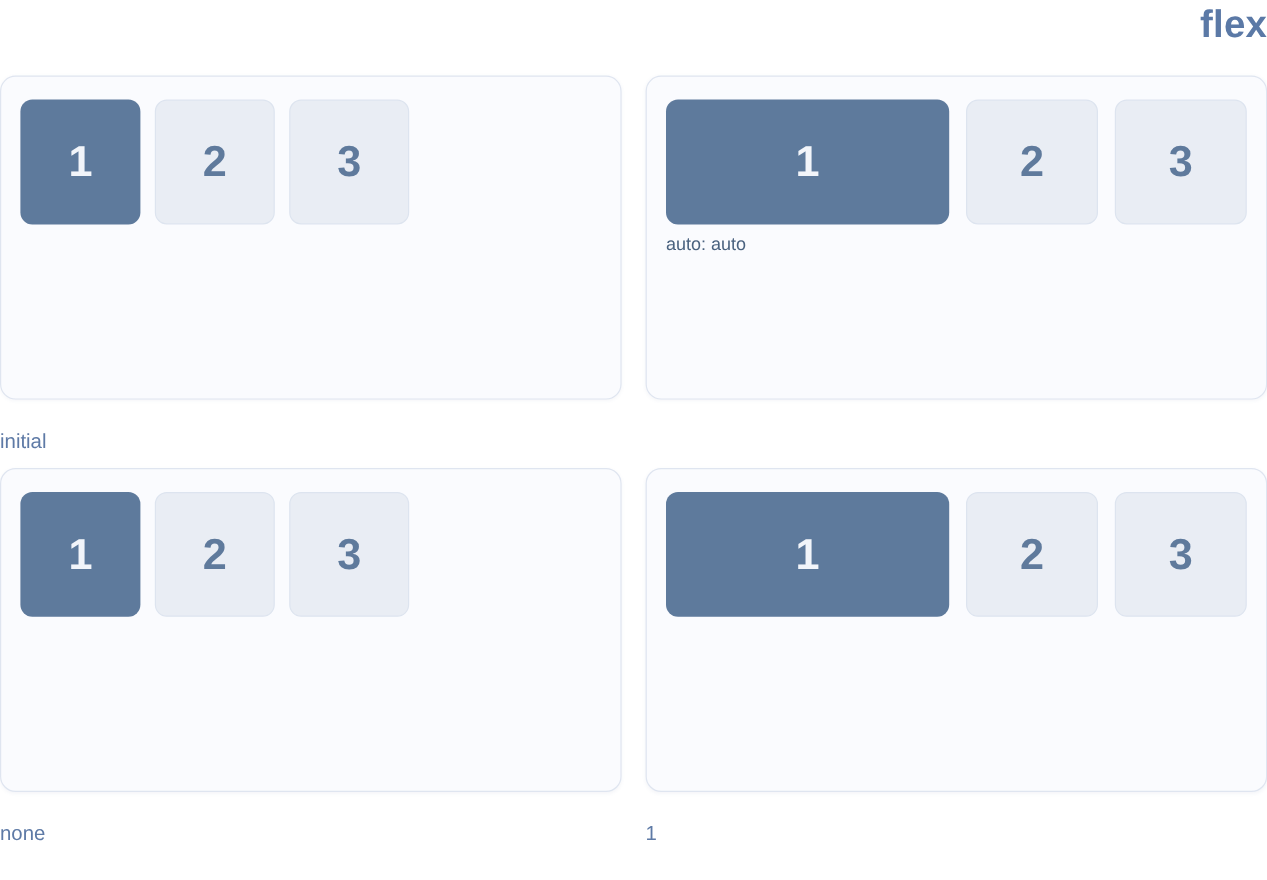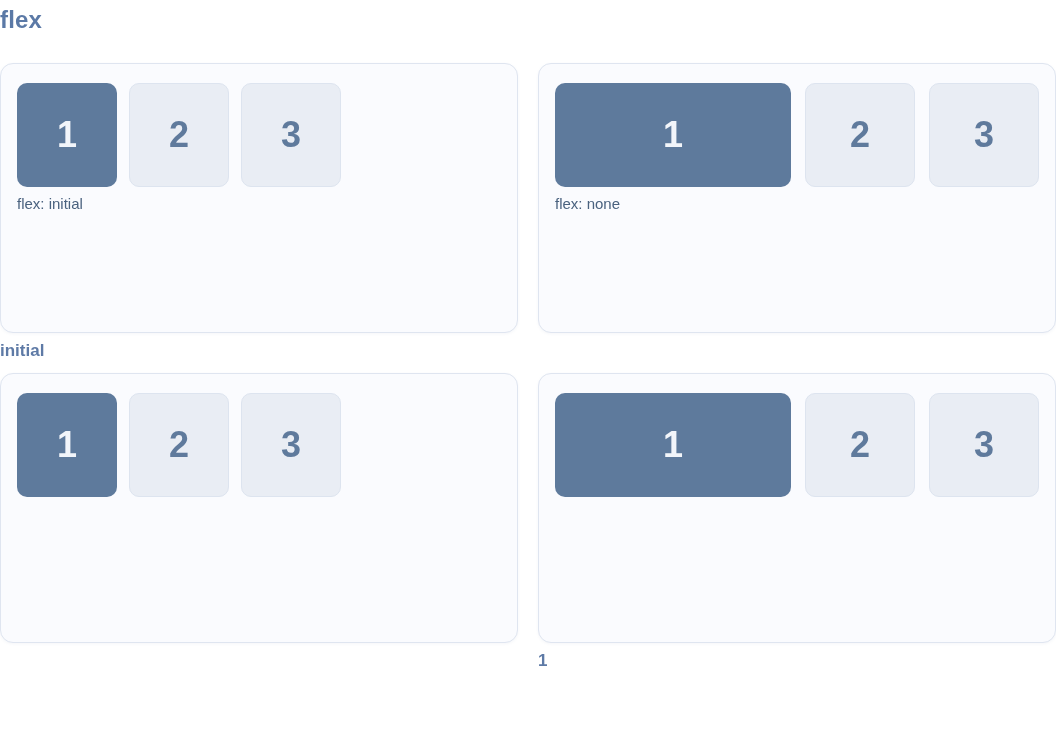--- a/index.html
+++ b/index.html
@@ -12,22 +12,22 @@
     width: 1056px;
     height: 733px;
     overflow: hidden;
     box-sizing: border-box;
   }
   .page-title {
     margin: 0;
     padding-top: 2px;
     height: 36px;
     line-height: 36px;
-    text-align: left;
-    font-size: 24px;
+    text-align: right;
+    font-size: 32px;
     font-weight: 700;
     letter-spacing: 0.2px;
     color: var(--title_color, #5b79a6);
   }
   .panels-grid {
     margin-top: 25px;
     display: grid;
     grid-template-columns: 1fr 1fr;
     column-gap: 20px;
     row-gap: 11px;
@@ -71,65 +71,65 @@
     color: var(--box_light_text, #5f7a9c);
   }
   .panel-cell.grow .flex-box.rest { flex: 0 0 110px; }
   .card-caption {
     margin-top: 8px;
     font-size: 15px;
     line-height: 18px;
     color: var(--caption_color, #4a627f);
   }
   .cell-label {
-    margin-top: 7px;
+    margin-top: 24px;
     font-size: 17px;
     line-height: 22px;
-    font-weight: 700;
+    font-weight: 400;
     color: var(--label_color, #5e7aa6);
   }
 </style>
 </head>
 <body>
 
 <h1 class="page-title">flex</h1>
 
 <div class="panels-grid">
 
   <div class="panel-cell">
     <div class="demo-card">
       <div class="box-row">
         <div class="flex-box first">1</div>
         <div class="flex-box rest">2</div>
         <div class="flex-box rest">3</div>
       </div>
-      <div class="card-caption">flex: initial</div>
     </div>
     <div class="cell-label">initial</div>
   </div>
 
   <div class="panel-cell grow">
     <div class="demo-card">
       <div class="box-row">
         <div class="flex-box first">1</div>
         <div class="flex-box rest">2</div>
         <div class="flex-box rest">3</div>
       </div>
-      <div class="card-caption">flex: none</div>
+      <div class="card-caption">auto: auto</div>
     </div>
   </div>
 
   <div class="panel-cell">
     <div class="demo-card">
       <div class="box-row">
         <div class="flex-box first">1</div>
         <div class="flex-box rest">2</div>
         <div class="flex-box rest">3</div>
       </div>
     </div>
+    <div class="cell-label">none</div>
   </div>
 
   <div class="panel-cell grow">
     <div class="demo-card">
       <div class="box-row">
         <div class="flex-box first">1</div>
         <div class="flex-box rest">2</div>
         <div class="flex-box rest">3</div>
       </div>
     </div>

